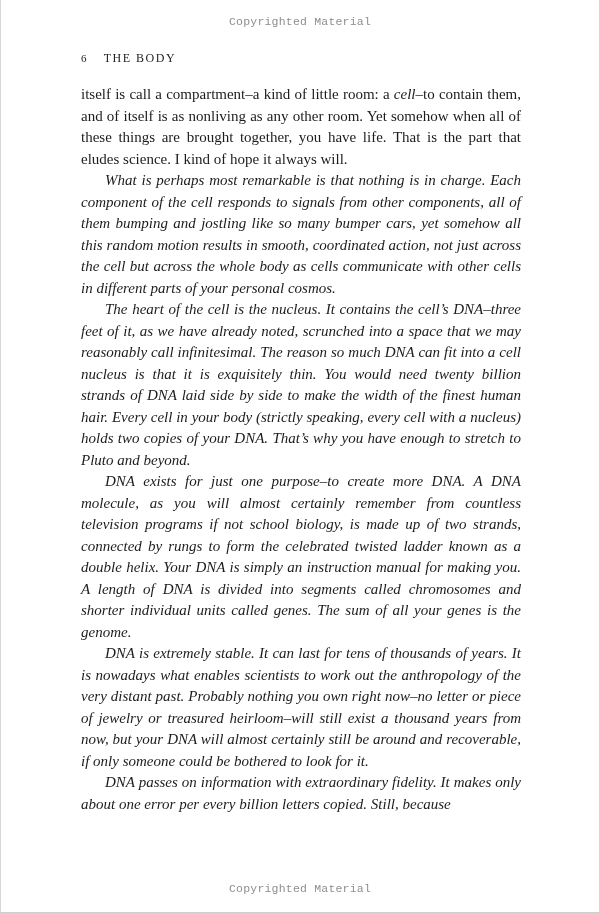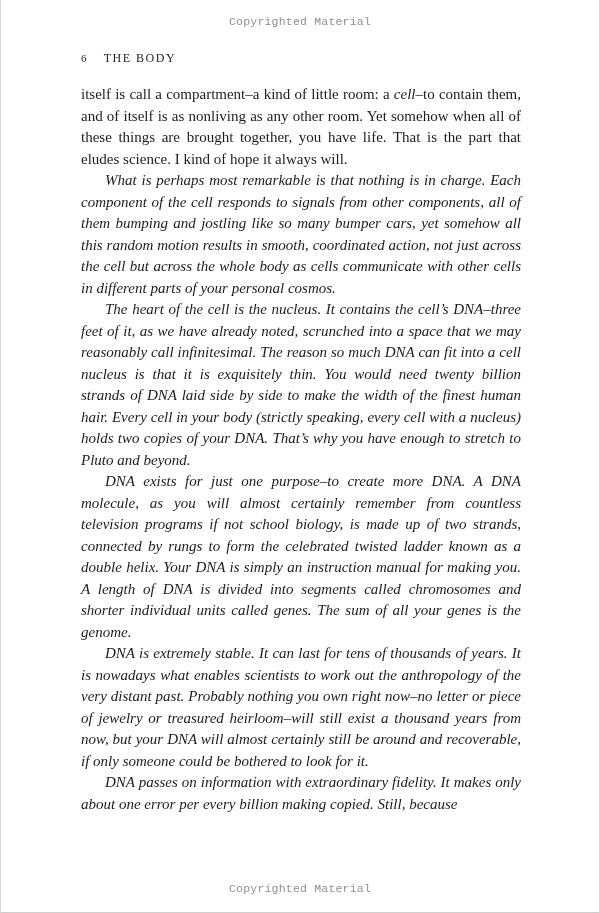--- a/index.html
+++ b/index.html
@@ -82,18 +82,18 @@
     <span class="pagenum">6</span>
     <span class="booktitle">THE BODY</span>
   </div>
 
   <div class="body-text">
       <p class=""><span>itself is call a compartment–a kind of little room: a </span><span class="italic">cell</span><span>–to contain them, and of itself is as nonliving as any other room. Yet somehow when all of these things are brought together, you have life. That is the part that eludes science. I kind of hope it always will.</span></p>
       <p class="indent"><span>What is perhaps most remarkable is that nothing is in charge. Each component of the cell responds to signals from other components, all of them bumping and jostling like so many bumper cars, yet somehow all this random motion results in smooth, coordinated action, not just across the cell but across the whole body as cells communicate with other cells in different parts of your personal cosmos.</span></p>
       <p class="indent"><span>The heart of the cell is the nucleus. It contains the cell’s DNA–three feet of it, as we have already noted, scrunched into a space that we may reasonably call infinitesimal. The reason so much DNA can fit into a cell nucleus is that it is exquisitely thin. You would need twenty billion strands of DNA laid side by side to make the width of the finest human hair. Every cell in your body (strictly speaking, every cell with a nucleus) holds two copies of your DNA. That’s why you have enough to stretch to Pluto and beyond.</span></p>
       <p class="indent"><span>DNA exists for just one purpose–to create more DNA. A DNA molecule, as you will almost certainly remember from countless television programs if not school biology, is made up of two strands, connected by rungs to form the celebrated twisted ladder known as a double helix. Your DNA is simply an instruction manual for making you. A length of DNA is divided into segments called chromosomes and shorter individual units called genes. The sum of all your genes is the genome.</span></p>
       <p class="indent"><span>DNA is extremely stable. It can last for tens of thousands of years. It is nowadays what enables scientists to work out the anthropology of the very distant past. Probably nothing you own right now–no letter or piece of jewelry or treasured heirloom–will still exist a thousand years from now, but your DNA will almost certainly still be around and recoverable, if only someone could be bothered to look for it.</span></p>
-      <p class="indent"><span>DNA passes on information with extraordinary fidelity. It makes only about one error per every billion making copied. Still, because</span></p>
+      <p class="indent"><span>DNA passes on information with extraordinary fidelity. It makes only about one error per every billion letters copied. Still, because</span></p>
     </div>
 
   <div class="copyright bottom">Copyrighted Material</div>
 
 </div>
 
 </body></html>

